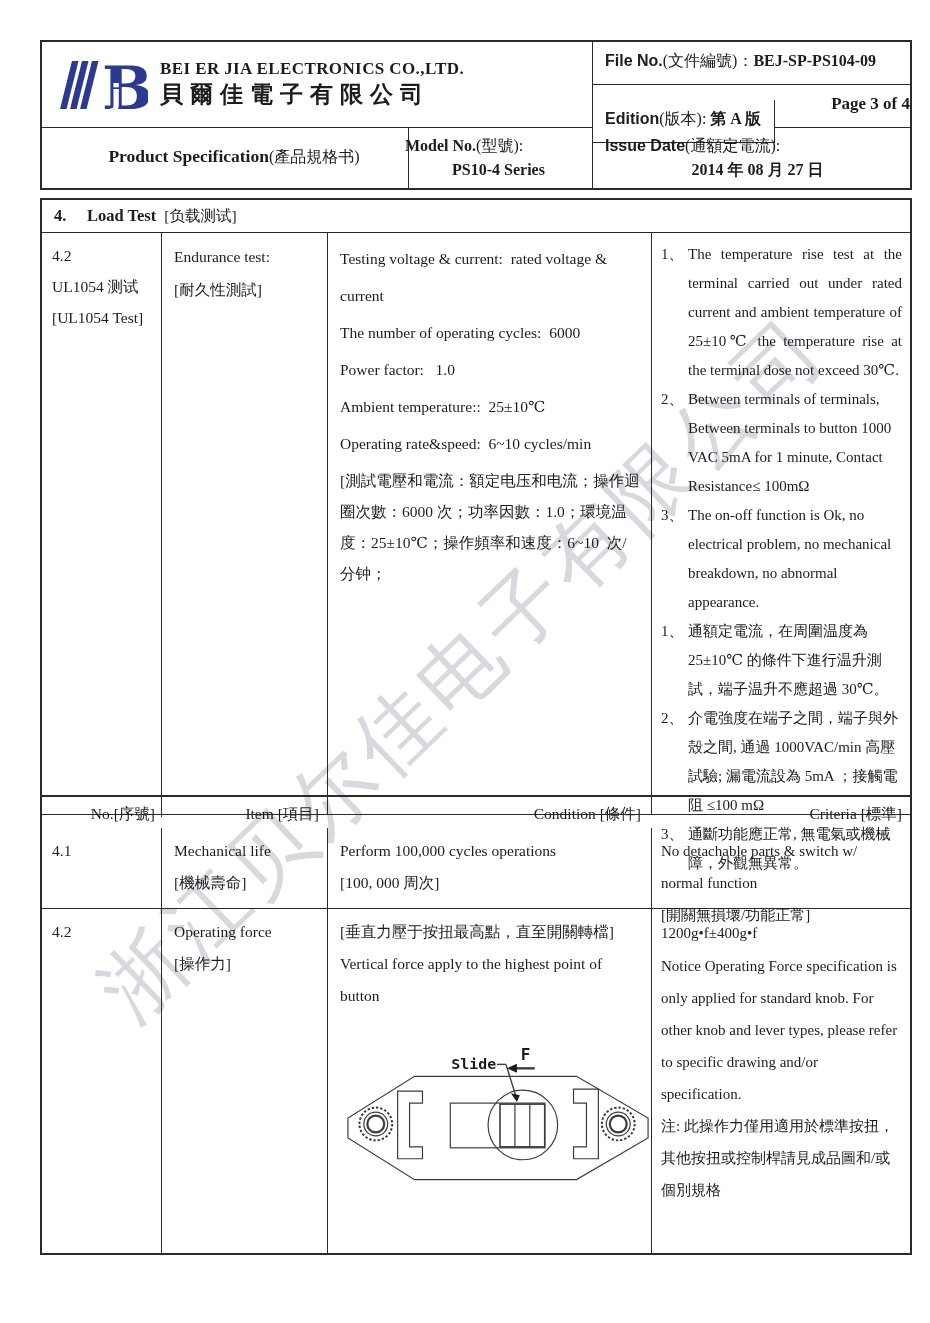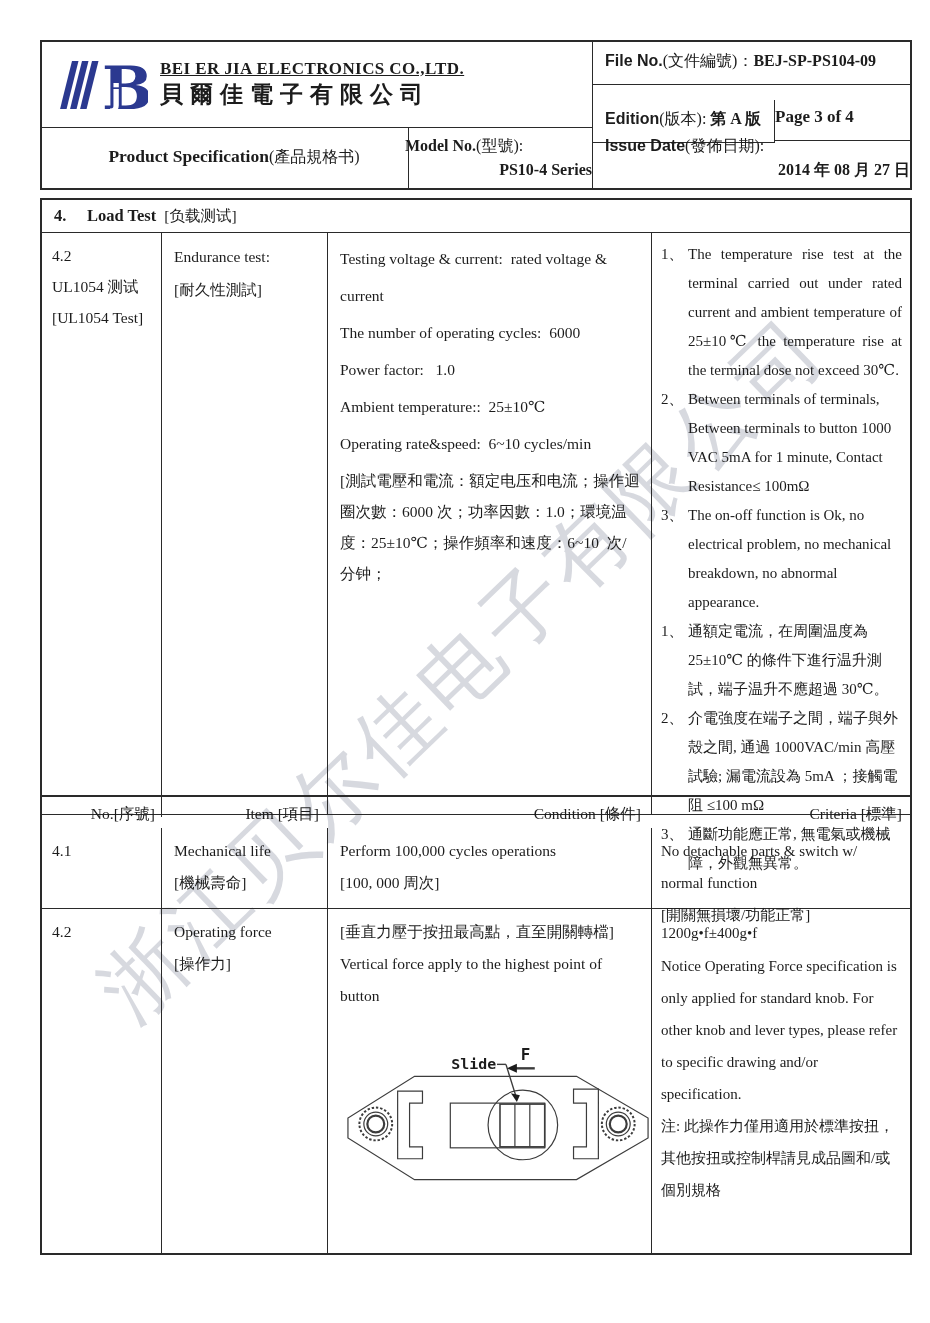--- a/index.html
+++ b/index.html
@@ -17,30 +17,30 @@
     color:rgba(176,180,192,0.50); transform:rotate(-44deg); white-space:nowrap;
     z-index:0; pointer-events:none; font-family:"Liberation Serif",serif;
   }
   
   .hdr { position:absolute; left:40px; top:40px; width:872px; height:150px;
          border:2px solid #2a2a2a; z-index:1; }
   .hcell { position:absolute; border-color:#2a2a2a; }
   .logo-cell  { left:0; top:0; width:551px; height:86px; border-right:1px solid #2a2a2a; border-bottom:1px solid #2a2a2a; display:flex; align-items:center; }
   .file-cell  { left:551px; top:0; width:317px; height:43px; border-bottom:1px solid #2a2a2a; padding:9px 0 0 12px; font-size:16px; }
   .ed-cell    { left:551px; top:58px; width:182px; height:43px; border-right:1px solid #2a2a2a; border-bottom:1px solid #2a2a2a; padding:9px 0 0 12px; font-size:16px; }
-  .pg-cell    { left:733px; top:56px; width:135px; height:43px; border-bottom:1px solid #2a2a2a; text-align:left; padding-top:9px; font-size:17px; font-weight:bold; }
+  .pg-cell    { left:733px; top:43px; width:135px; height:43px; border-bottom:1px solid #2a2a2a; text-align:right; padding-top:9px; font-size:17px; font-weight:bold; }
   .spec-cell  { left:18px; top:86px; width:349px; height:60px; border-right:1px solid #2a2a2a; text-align:center; padding-top:18px; font-size:16px; }
   .model-cell { left:349px; top:86px; width:202px; height:60px; border-right:1px solid #2a2a2a; padding:6px 0 0 14px; font-size:16px; line-height:24px; }
   .issue-cell { left:551px; top:86px; width:317px; height:60px; padding:6px 0 0 12px; font-size:16px; line-height:24px; }
   .company-txt { margin-left:12px; }
-  .company-en { font-size:17px; font-weight:bold; letter-spacing:0.4px;text-decoration:underline; }
+  .company-en { font-size:17px; font-weight:bold; letter-spacing:0.4px; }
   .company-zh { font-size:23px; font-weight:bold; letter-spacing:7px; }
   .logo-svg { margin-left:18px; }
   .spec-b { font-size:17.5px; font-weight:bold; }
-  .ctr { text-align:right; }
+  .ctr { text-align:center; }
   
   .tbl { position:absolute; left:40px; top:198px; width:872px; height:1057px;
          border:2px solid #2a2a2a; z-index:1; font-size:15.5px; }
   .trow { position:absolute; left:0; width:868px; }
   .sec-row { top:0; height:33px; border-bottom:1px solid #2a2a2a; display:flex; align-items:center; padding-left:12px; }
   .sec-num { font-weight:bold; width:33px; font-size:16.5px; }
   .sec-title { font-weight:bold; font-size:16.5px; margin-right:8px; }
   .sec-zh { font-size:15.5px; }
   .big-row { top:33px; height:562px; }
   .hdr-row { top:595px; height:20px; border-top:2px solid #2a2a2a; border-bottom:1px solid #2a2a2a;text-align:right; }
@@ -105,21 +105,21 @@
     <div class="hcell spec-cell">
       <span class="spec-b">Product Specification</span><span>(產品規格书)</span>
     </div>
 
     <div class="hcell model-cell">
       <div><span class="b">Model No.</span><span>(型號):</span></div>
       <div class="ctr b">PS10-4 Series</div>
     </div>
 
     <div class="hcell issue-cell">
-      <div><span class="sans b">Issue Date</span><span>(發佈日期):</span></div>
+      <div><span class="sans b">Issue Date</span><span>(通額定電流):</span></div>
       <div class="ctr b">2014 年 08 月 27 日</div>
     </div>
   </div>
 
   <div class="tbl">
 
     <div class="trow sec-row">
       <span class="sec-num">4.</span>
       <span class="sec-title">Load Test</span>
       <span class="sec-zh">[负载测试]</span>

